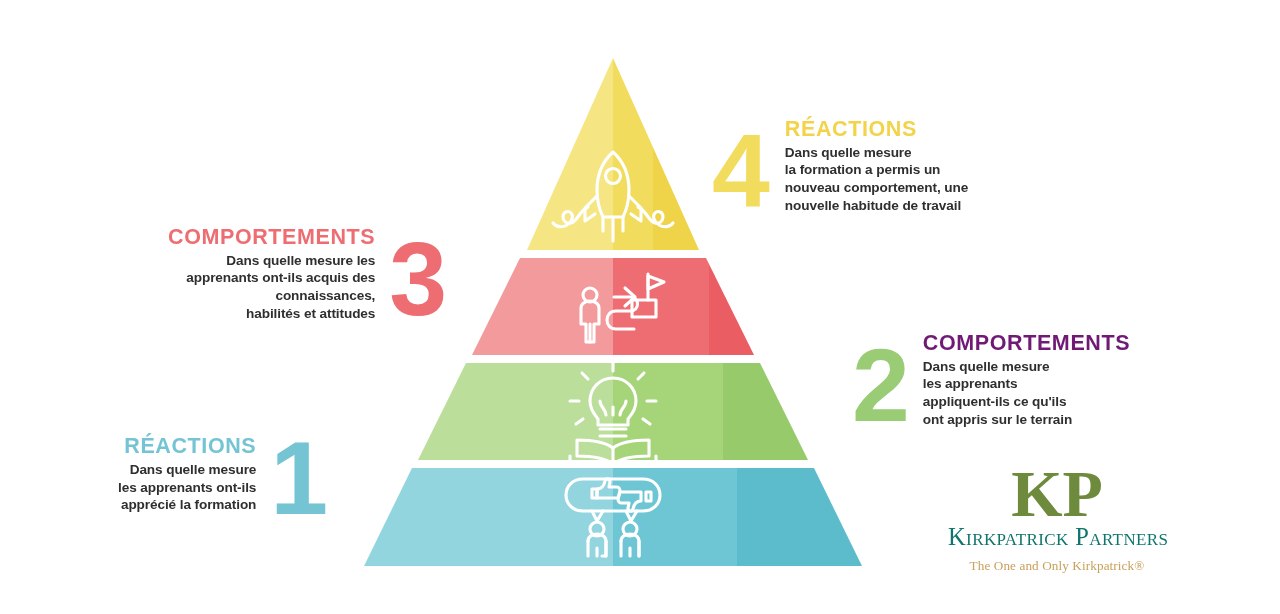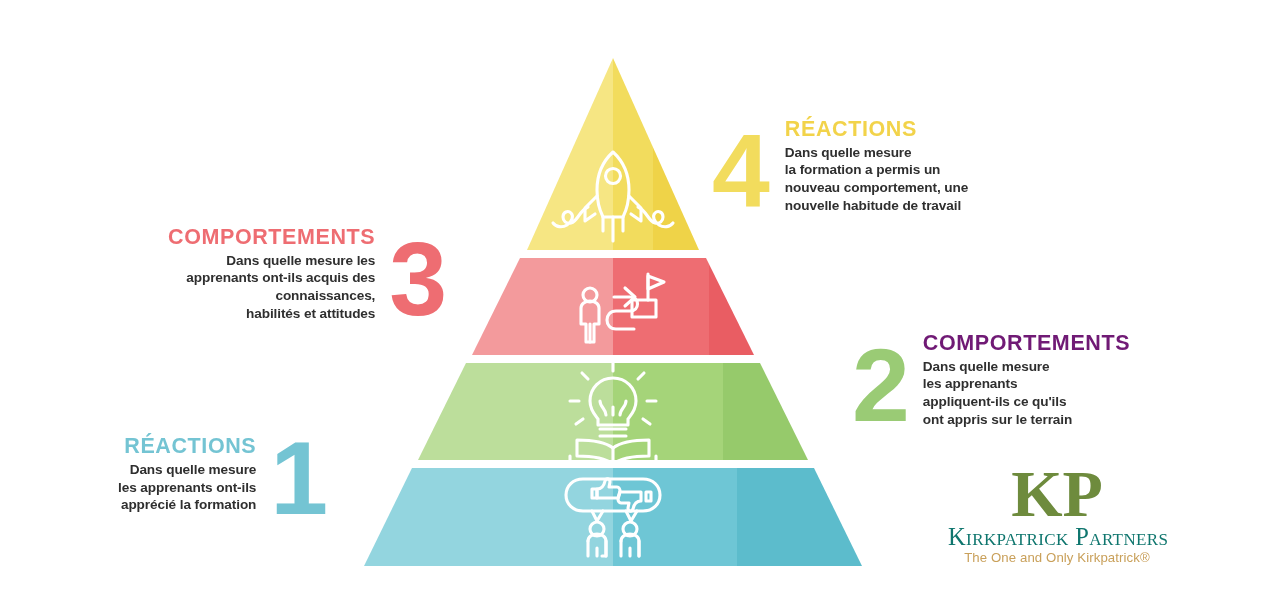--- a/index.html
+++ b/index.html
@@ -100,25 +100,25 @@
   #logo .wordmark {
     font-family: "Liberation Serif", serif;
     font-size: 24.5px;
     color: #5b5753;
     letter-spacing: 0.4px;
     font-variant: small-caps;
     line-height: 1.06;
     white-space: nowrap;
   }
   #logo .tagline {
-    font-family: Liberation Sans, sans-serif;
+    font-family: Liberation Serif, serif;
     font-size: 13.2px;
     color: #C9A05A;
     letter-spacing: 0.1px;
-    margin-top: 0;
+    margin-top: 8px;
     white-space: nowrap;
   }
 </style>
 </head>
 <body style="background: rgb(255, 255, 255);">
 
 <div id="stage">
 
   <svg id="pyramid" viewBox="0 0 1280 614">
     <defs>

